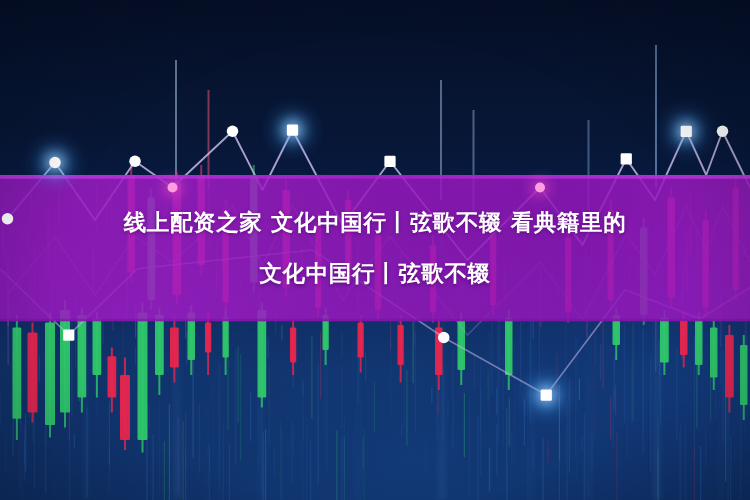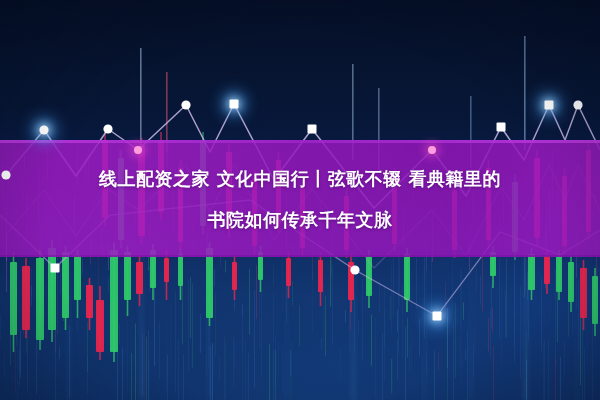--- a/index.html
+++ b/index.html
@@ -576,16 +576,16 @@
         <circle cx="437" cy="316" r="11" fill="#4aa8ff" opacity="0.75" filter="url(#blurNodeBig)"></circle>
         <circle cx="437" cy="316" r="6" fill="#bfe4ff" opacity="0.9" filter="url(#blurNode)"></circle>
         <rect x="432.5" y="311.5" width="9" height="9" fill="#ffffff" rx="1"></rect>
       </g>
   </svg>
 
   <div class="bg-vignette"></div>
 
   <div class="headline" style="top: 158px; font-size: 18px; line-height: 41px; color: rgb(255, 255, 255);">
     <span class="ln">线上配资之家 文化中国行丨弦歌不辍 看典籍里的</span>
-    <span class="ln">书院如何传承千年文脉</span>
+    <span class="ln">文化中国行丨弦歌不辍</span>
   </div>
 
 </div>
 
 </body></html>

